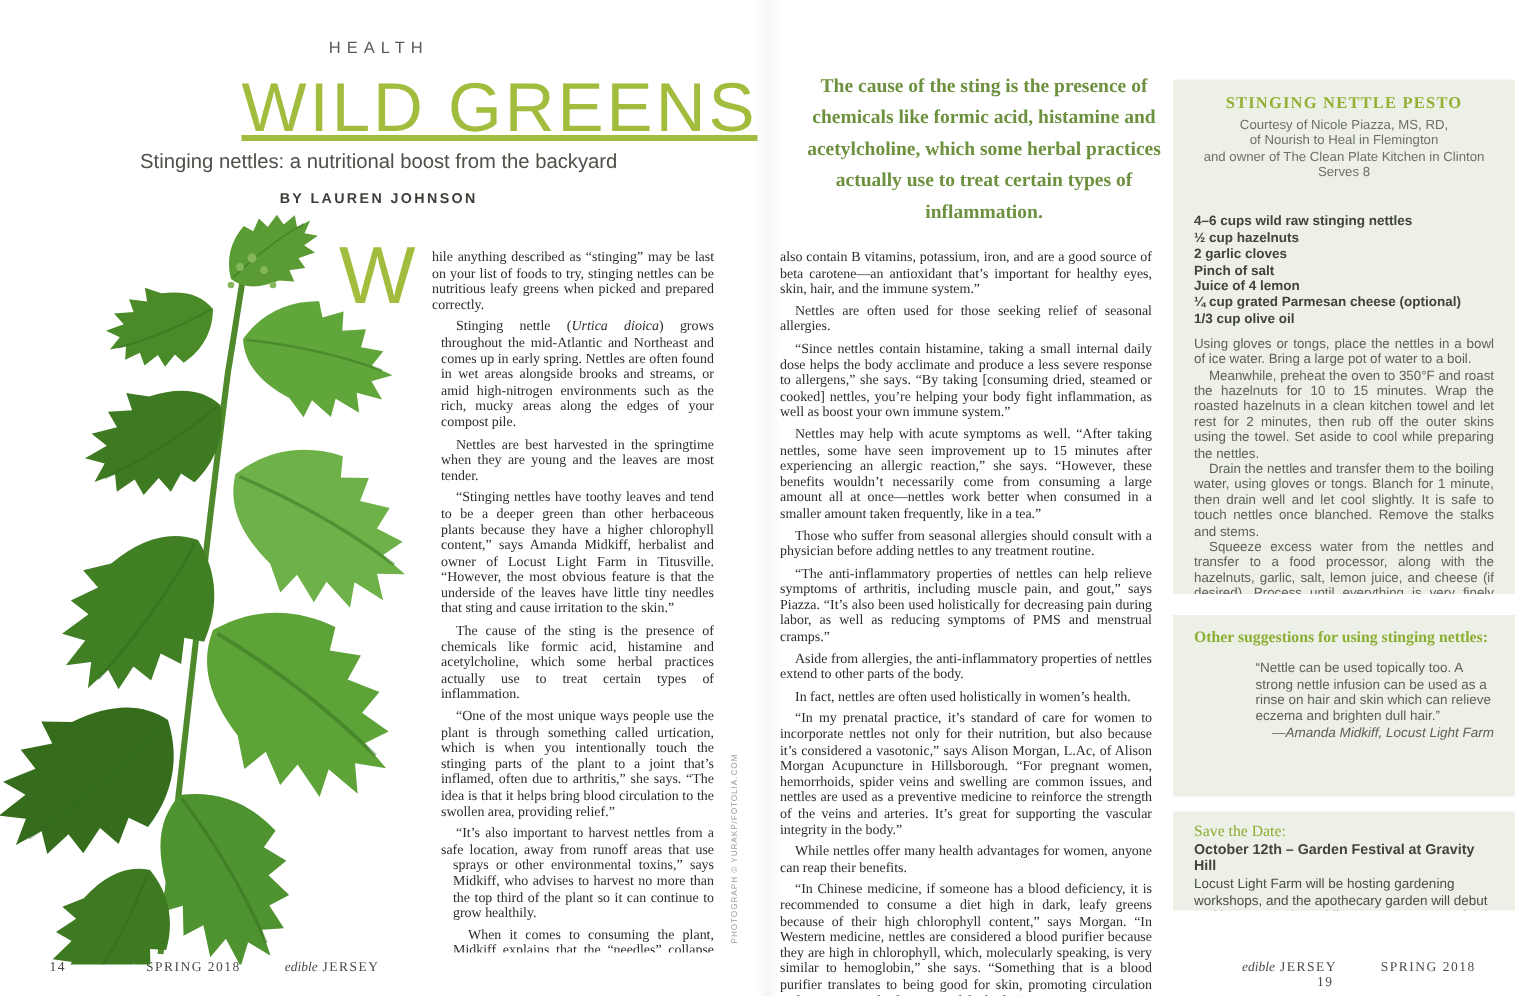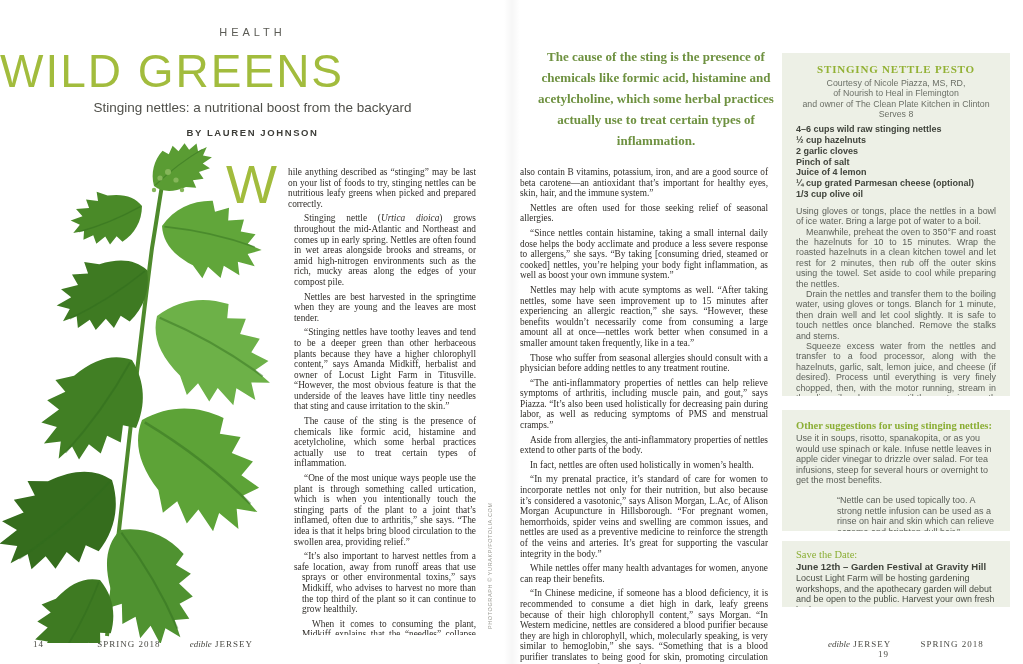--- a/index.html
+++ b/index.html
@@ -7,22 +7,22 @@
     width:1023px;height:664px;position:relative;overflow:hidden;
     background:#ffffff;
     font-family:"Liberation Sans",sans-serif;
     -webkit-font-smoothing:antialiased;
   }
   .abs{position:absolute;}
 
   
   .kicker{left:0;top:26px;width:505px;text-align:center;
     font-size:11px;letter-spacing:4px;color:#5b5b55;}
-  .title{left:0;top:48px;width:505px;text-align:left;
-    font-size:46px;font-weight:300;letter-spacing:2px;color:#a2bc3d;line-height:1;}
+  .title{left:0;top:48px;width:505px;text-align:right;
+    font-size:46px;font-weight:300;letter-spacing:2px;color:#a2bc3d;line-height:1;text-decoration:underline;}
   .subtitle{left:0;top:100px;width:505px;text-align:center;
     font-size:13.5px;color:#4f4f49;}
   .byline{left:0;top:127px;width:505px;text-align:center;
     font-size:9.5px;font-weight:bold;letter-spacing:1.6px;color:#3d3d38;}
 
   
   .bodytext{font-family:"Liberation Serif",serif;font-size:9.3px;line-height:10.6px;
     text-align:justify;color:#2f2c28;}
   .bodytext p{margin:4px;text-indent:10px;}
   .bodytext p.first{text-indent:0;}
@@ -57,21 +57,21 @@
 
   
   .sbox{left:782px;width:228px;background:#edf0e6;box-sizing:border-box;overflow:hidden;}
   .box-recipe{top:53px;height:343px;padding:10px 14px 12px;}
   .box-sugg{top:410px;height:121px;padding:10px 14px;}
   .box-date{top:541px;height:66px;padding:8px 14px;}
 
   .recipe-title{text-align:center;font-family:"Liberation Serif",serif;font-weight:bold;
     font-size:11px;letter-spacing:0.8px;color:#92b134;margin-bottom:3px;}
   .recipe-credit{text-align:center;font-size:8.8px;line-height:10.3px;color:#6c7067;}
-  .ingredients{margin:5px 0 0 0;padding:0;list-style:none;
+  .ingredients{margin:23px 0 0 0;padding:0;list-style:none;
     font-size:9px;line-height:10.8px;font-weight:bold;color:#40443c;}
   .steps{margin-top:6px;font-size:8.9px;line-height:10.4px;color:#5d615a;text-align:justify;}
   .steps p{margin:0;text-indent:10px;}
   .steps p.first{text-indent:0;}
 
   .sugg-title{font-family:"Liberation Serif",serif;font-weight:bold;
     font-size:10.5px;color:#8bae35;margin-bottom:2px;}
   .sugg-body{font-size:9px;line-height:10.6px;color:#5d615a;}
   .sugg-quote{font-size:9px;line-height:10.6px;color:#5d615a;margin-top:9px;margin-left:41px;}
   .sugg-attrib{font-size:9px;font-style:italic;text-align:right;color:#5d615a;margin-top:1px;}
@@ -202,28 +202,27 @@
     <p class="first">Using gloves or tongs, place the nettles in a bowl of ice water. Bring a large pot of water to a boil.</p>
     <p>Meanwhile, preheat the oven to 350°F and roast the hazelnuts for 10 to 15 minutes. Wrap the roasted hazelnuts in a clean kitchen towel and let rest for 2 minutes, then rub off the outer skins using the towel. Set aside to cool while preparing the nettles.</p>
     <p>Drain the nettles and transfer them to the boiling water, using gloves or tongs. Blanch for 1 minute, then drain well and let cool slightly. It is safe to touch nettles once blanched. Remove the stalks and stems.</p>
     <p>Squeeze excess water from the nettles and transfer to a food processor, along with the hazelnuts, garlic, salt, lemon juice, and cheese (if desired). Process until everything is very finely chopped, then, with the motor running, stream in the olive oil and process until the pesto is smooth and creamy.</p>
 
   </div>
 </div>
 
 <div class="abs sbox box-sugg">
   <div class="sugg-title">Other suggestions for using stinging nettles:</div>
-  <div class="sugg-body">Use it in soups, risotto, spanakopita, or as you would use spinach or kale. Infuse nettle leaves in apple cider vinegar to drizzle over salad. For tea infusions, steep for several hours or overnight to get the most benefits.</div>
   <div class="sugg-quote">“Nettle can be used topically too. A strong nettle infusion can be used as a rinse on hair and skin which can relieve eczema and brighten dull hair.”</div>
   <div class="sugg-attrib">—Amanda Midkiff, Locust Light Farm</div>
 </div>
 
 <div class="abs sbox box-date">
   <div class="date-title">Save the Date:</div>
-  <div class="date-event">June 12th – Garden Festival at Gravity Hill</div>
+  <div class="date-event">October 12th – Garden Festival at Gravity Hill</div>
   <div class="date-body">Locust Light Farm will be hosting gardening workshops, and the apothecary garden will debut and be open to the public. Harvest your own fresh herbs!</div>
 </div>
 
 <div class="abs footer footer-right">
   <span class="mag-italic">edible</span>
   <span>JERSEY</span>
   <span class="f-gap2">SPRING 2018</span>
   <span class="f-gap1">19</span>
 </div>
 

